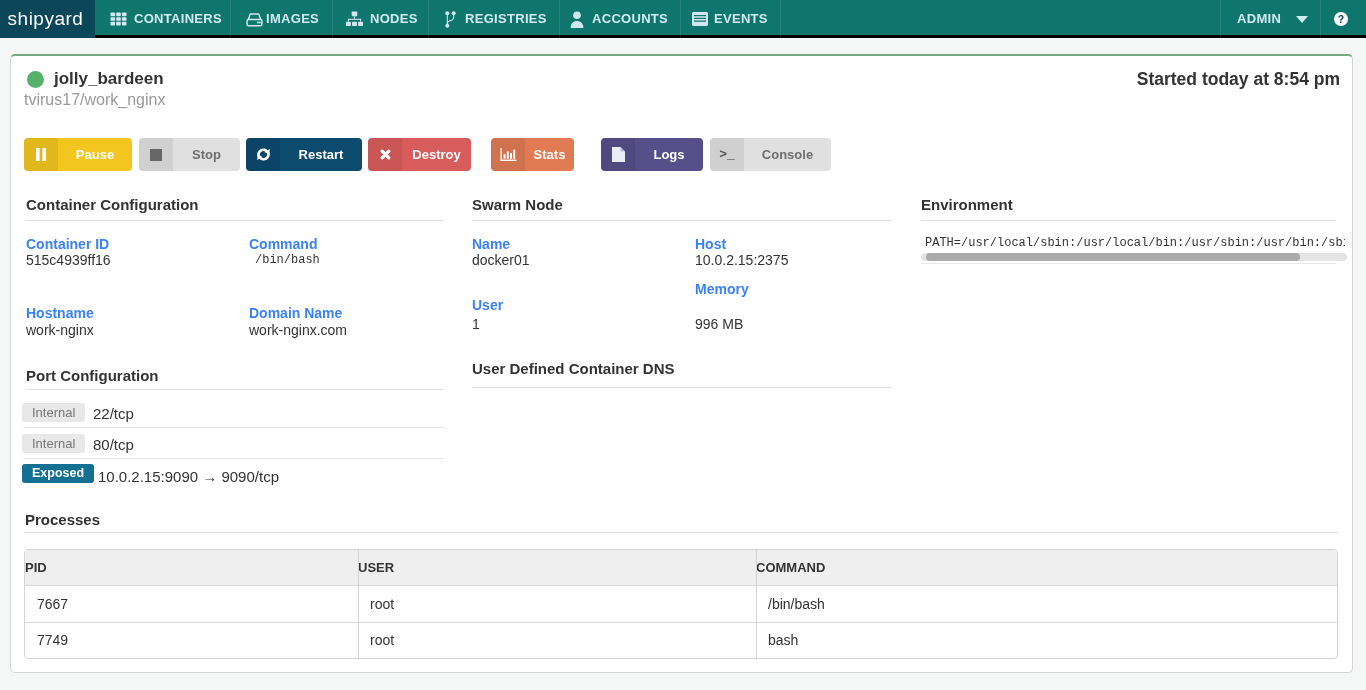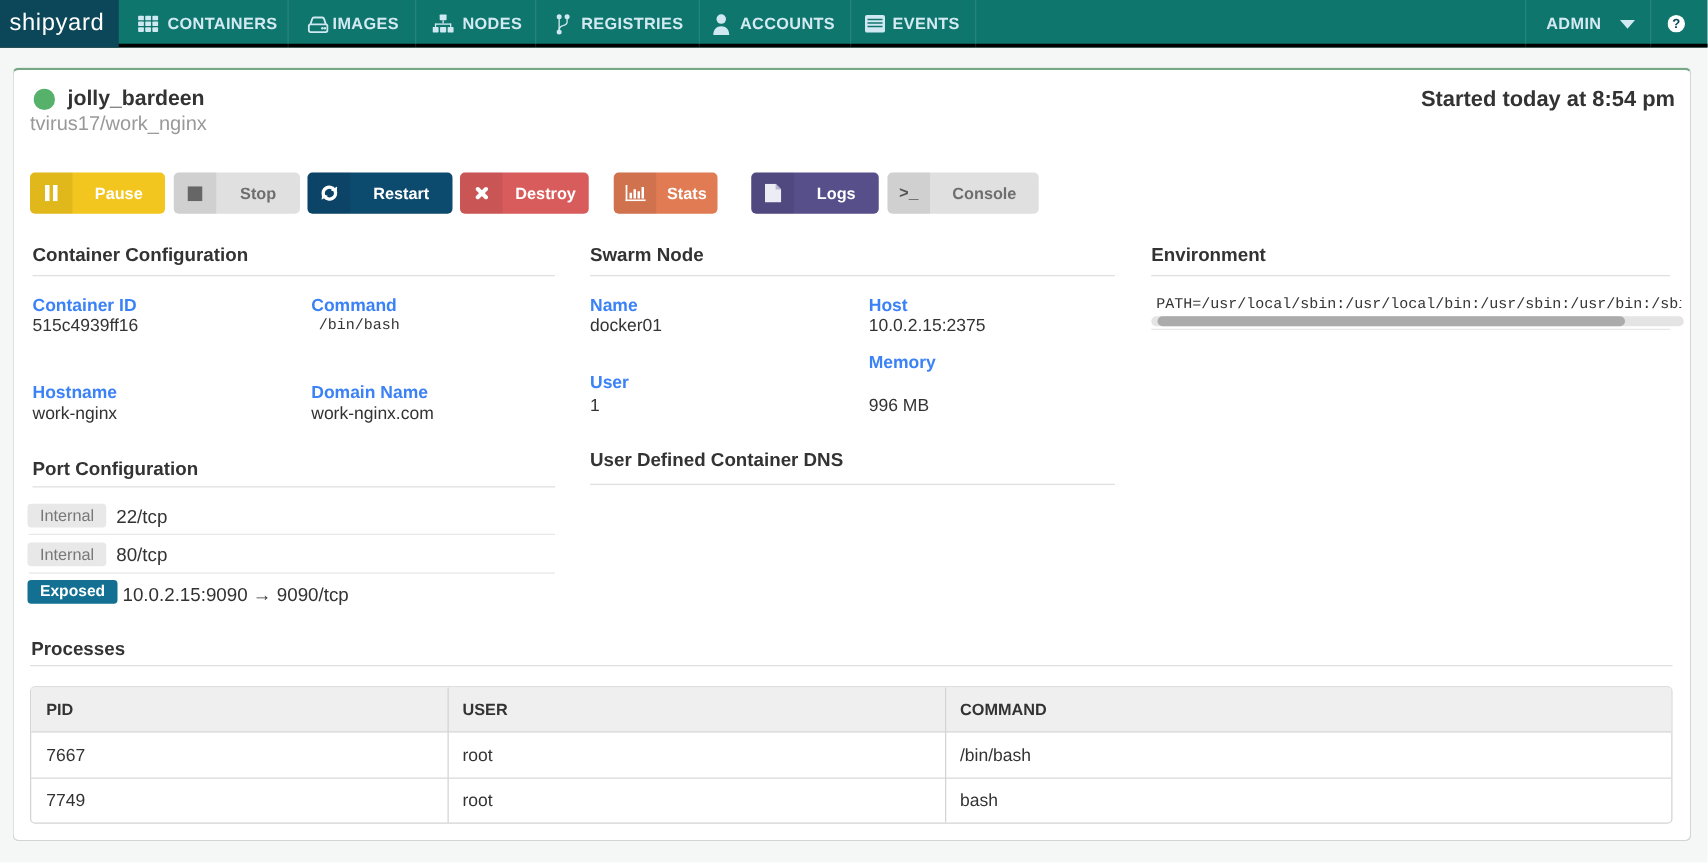--- a/index.html
+++ b/index.html
@@ -33,21 +33,21 @@
 .flabel { position:absolute; font-size:14px; font-weight:bold; color:#3b82f6; }
 .fval { position:absolute; font-size:14px; color:#333; }
 .mono { font-family:"Liberation Mono", monospace; font-size:12px; }
 
 .plabel { position:absolute; height:19px; line-height:19px; padding:0 10px; background:#e8e8e8; border-radius:3px; font-size:13px; color:#777; }
 .plabel.teal { background:#147092; color:#fff; font-size:12.5px; font-weight:bold; }
 .pval { position:absolute; font-size:15px; color:#333; }
 
 
 .ptable { position:absolute; left:13px; top:493px; width:1314px; height:110px; border:1px solid #d4d4d5; border-radius:4px; background:#fff; }
-.th { position:absolute; top:0; height:36px; background:#efefef; font-size:13px; font-weight:bold; color:#333; line-height:36px; padding-left:12px; }
+.th { position:absolute; top:0; height:36px; background:#efefef; font-size:13px; font-weight:bold; color:#333; line-height:36px; padding-left:0; }
 .td { position:absolute; font-size:14px; color:#333; line-height:36px; padding-left:12px; }
 .vline { position:absolute; width:1px; background:#d4d4d5; }
 .hline { position:absolute; height:1px; background:#d9d9d9; left:0; width:1314px; }
 </style>
 </head>
 <body>
 
 <div class="nav">
   <div class="logo">shipyard</div>
   <div class="ndiv" style="left:230px"></div>

